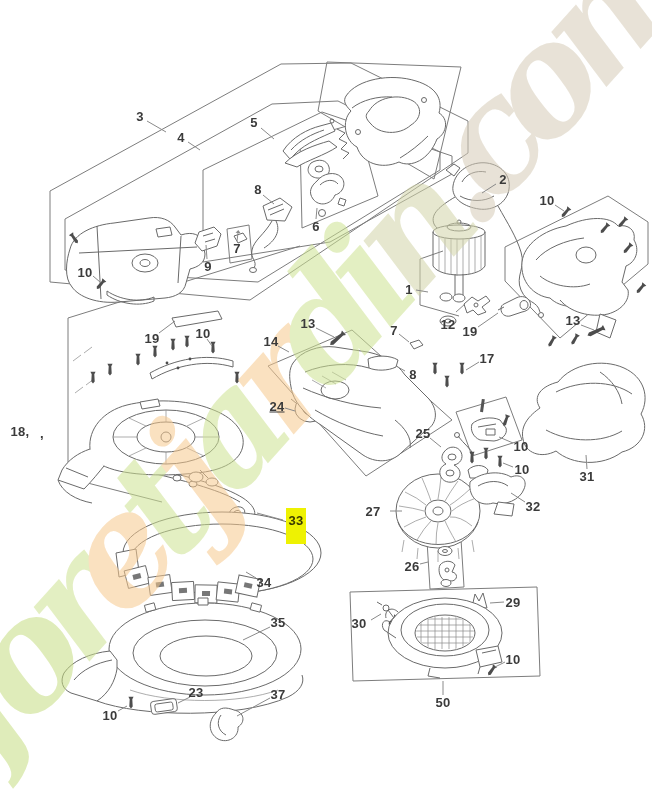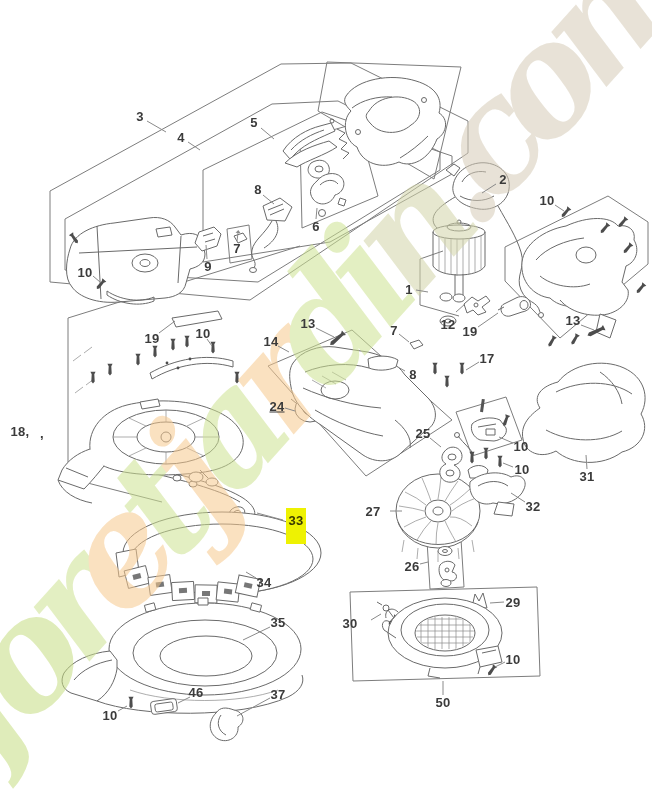--- a/index.html
+++ b/index.html
@@ -457,20 +457,20 @@
       <div class="part-label" style="left: 521px; top: 446px;">10</div>
       <div class="part-label" style="left: 522px; top: 469px;">10</div>
       <div class="part-label" style="left: 533px; top: 506px;">32</div>
       <div class="part-label" style="left: 587px; top: 476px;">31</div>
       <div class="part-label" style="left: 373px; top: 511px;">27</div>
       <div class="part-label" style="left: 412px; top: 566px; text-align: center;">26</div>
       <div class="part-label hl" style="left: 296px; top: 526px; background: rgb(238, 242, 2); color: rgb(59, 59, 0);">33</div>
       <div class="part-label" style="left: 264px; top: 582px; text-align: center;">34</div>
       <div class="part-label" style="left: 278px; top: 622px;">35</div>
       <div class="part-label" style="left: 513px; top: 602px;">29</div>
-      <div class="part-label" style="left: 350px; top: 623px;">30</div>
+      <div class="part-label" style="left: 359px; top: 623px;">30</div>
       <div class="part-label" style="left: 513px; top: 659px;">10</div>
       <div class="part-label" style="left: 443px; top: 702px;">50</div>
-      <div class="part-label" style="left: 196px; top: 692px;">46</div>
+      <div class="part-label" style="left: 196px; top: 692px;">23</div>
       <div class="part-label" style="left: 278px; top: 694px;">37</div>
       <div class="part-label" style="left: 110px; top: 715px;">10</div>
     </div>
 </div>
 
 </body></html>

